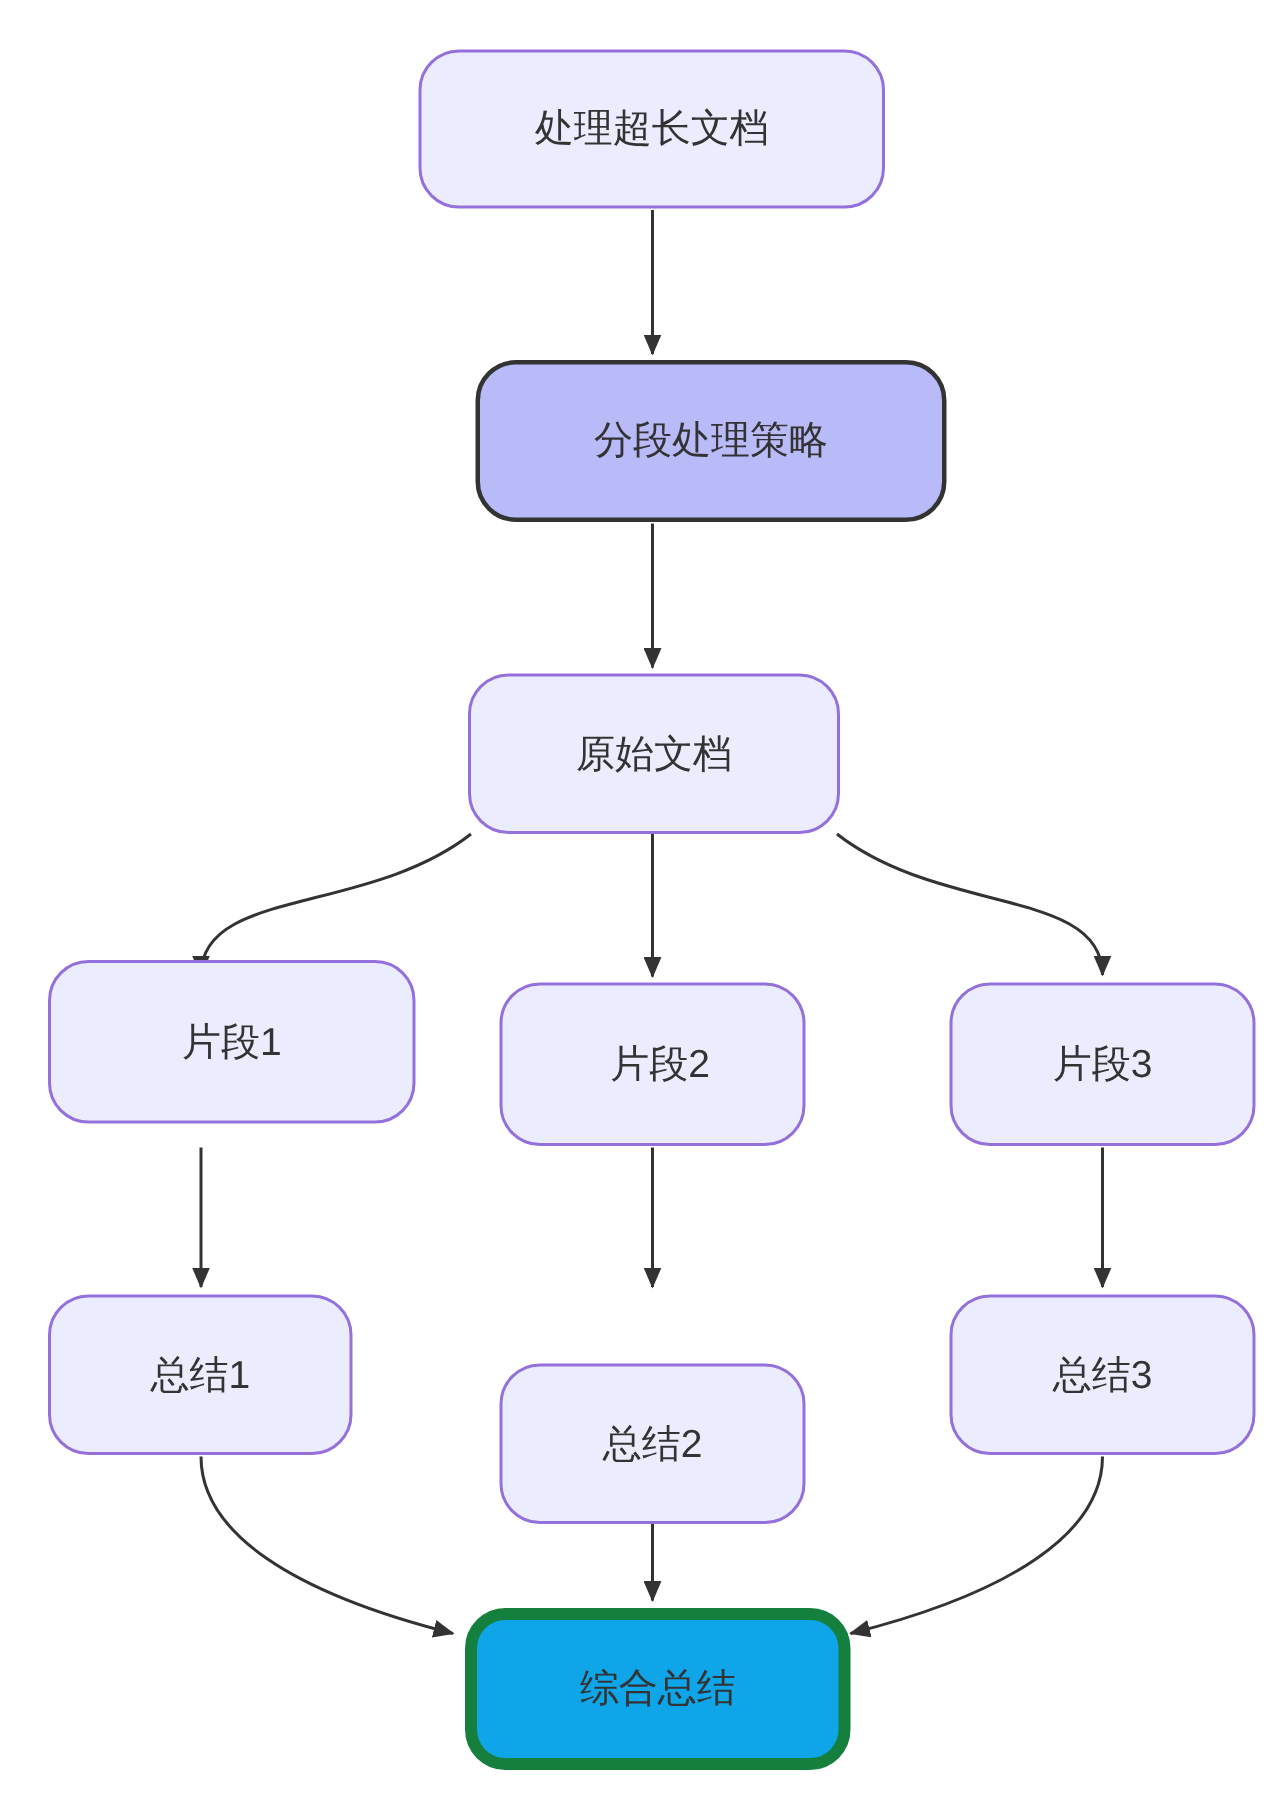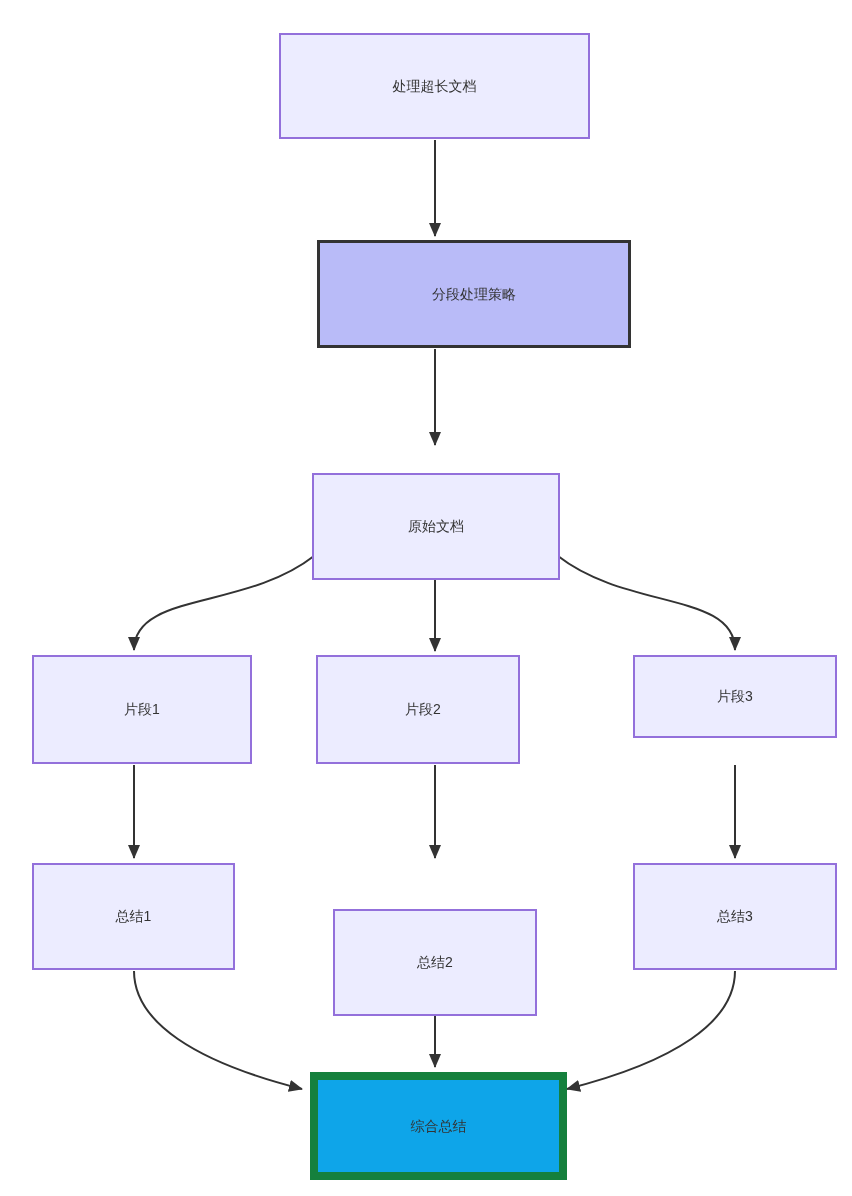--- a/index.html
+++ b/index.html
@@ -26,43 +26,44 @@
     stroke: #333333;
     stroke-width: 2px;
   }
   .node {
     position: absolute;
     box-sizing: border-box;
     display: flex;
     align-items: center;
     justify-content: center;
     text-align: center;
-    font-size: 14px;
+    font-size: 26px;
     color: #333333;
     line-height: 1.2;
+    border-radius: 27px;
   }
   .node.default {
     background: #ECECFF;
     border: 2px solid #9370DB;
   }
   .node.emphasis {
     background: #B9BBF8;
     border: 3px solid #333333;
   }
   .node.success {
     background: #0ea5e9;
     border: 8px solid #15803d;
   }
   
   .n-A  { left: 279px; top: 33px;   width: 311px; height: 106px; }
   .n-B  { left: 277px; top: 240px;  width: 314px; height: 108px; margin-left: 40px; }
-  .n-C  { left: 312px; top: 473px;  width: 248px; height: 107px; }
-  .n-D1 { left: 32px;  top: 655px;  width: 220px; height: 109px; }
-  .n-D2 { left: 316px; top: 655px;  width: 204px; height: 109px; padding-left: 10px; }
-  .n-D3 { left: 633px; top: 655px;  width: 204px; height: 83px; }
+  .n-C  { left: 312px; top: 449px;  width: 248px; height: 107px; }
+  .n-D1 { left: 32px;  top: 640px;  width: 245px; height: 109px; }
+  .n-D2 { left: 333px; top: 655px;  width: 204px; height: 109px; padding-left: 10px; }
+  .n-D3 { left: 633px; top: 655px;  width: 204px; height: 109px; }
   .n-E1 { left: 32px;  top: 863px;  width: 203px; height: 107px; text-align: right; }
   .n-E2 { left: 333px; top: 863px;  width: 204px; height: 107px; margin-top: 46px; }
   .n-E3 { left: 633px; top: 863px;  width: 204px; height: 107px; }
   .n-F  { left: 310px; top: 1072px; width: 257px; height: 108px; }
 </style>
 </head>
 <body>
 
 <div class="canvas">
 

